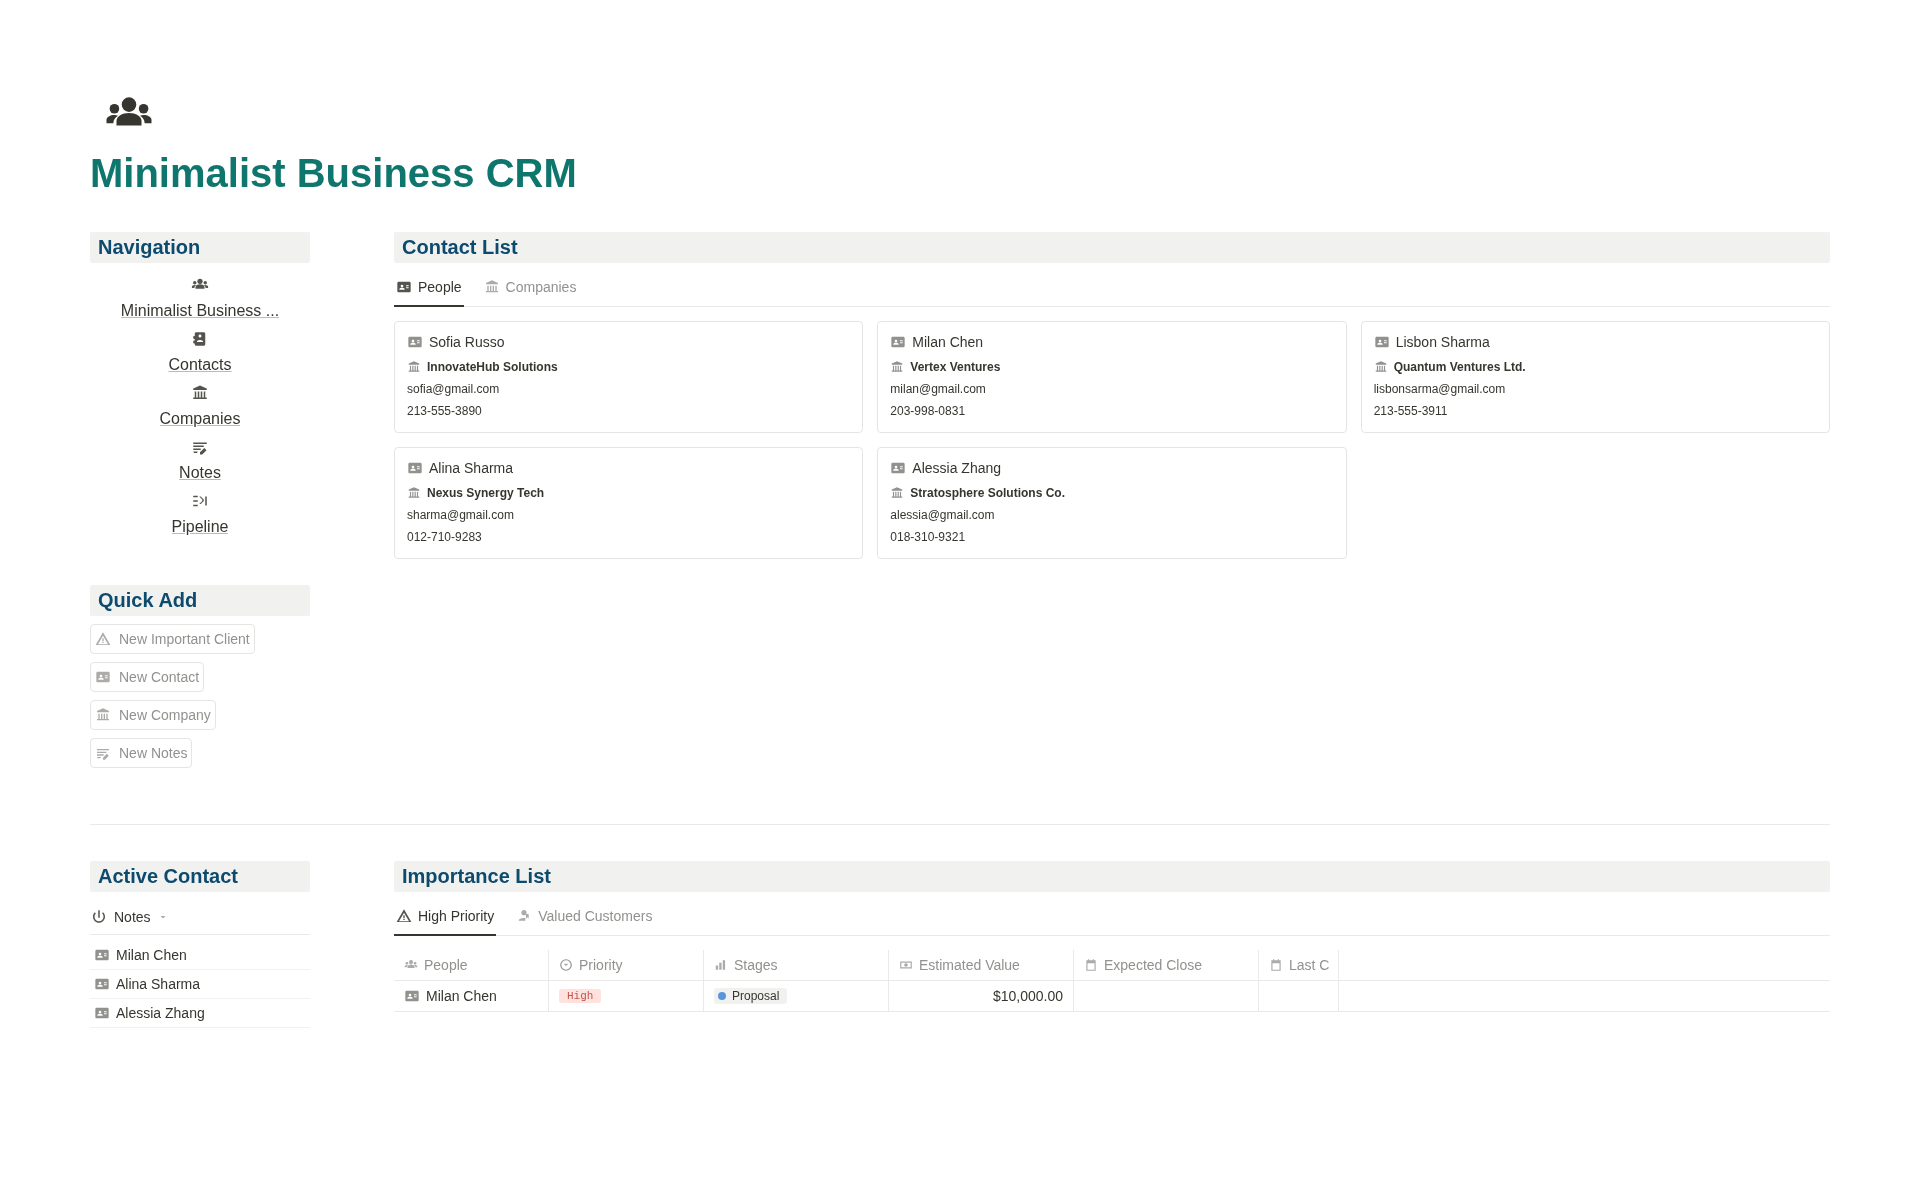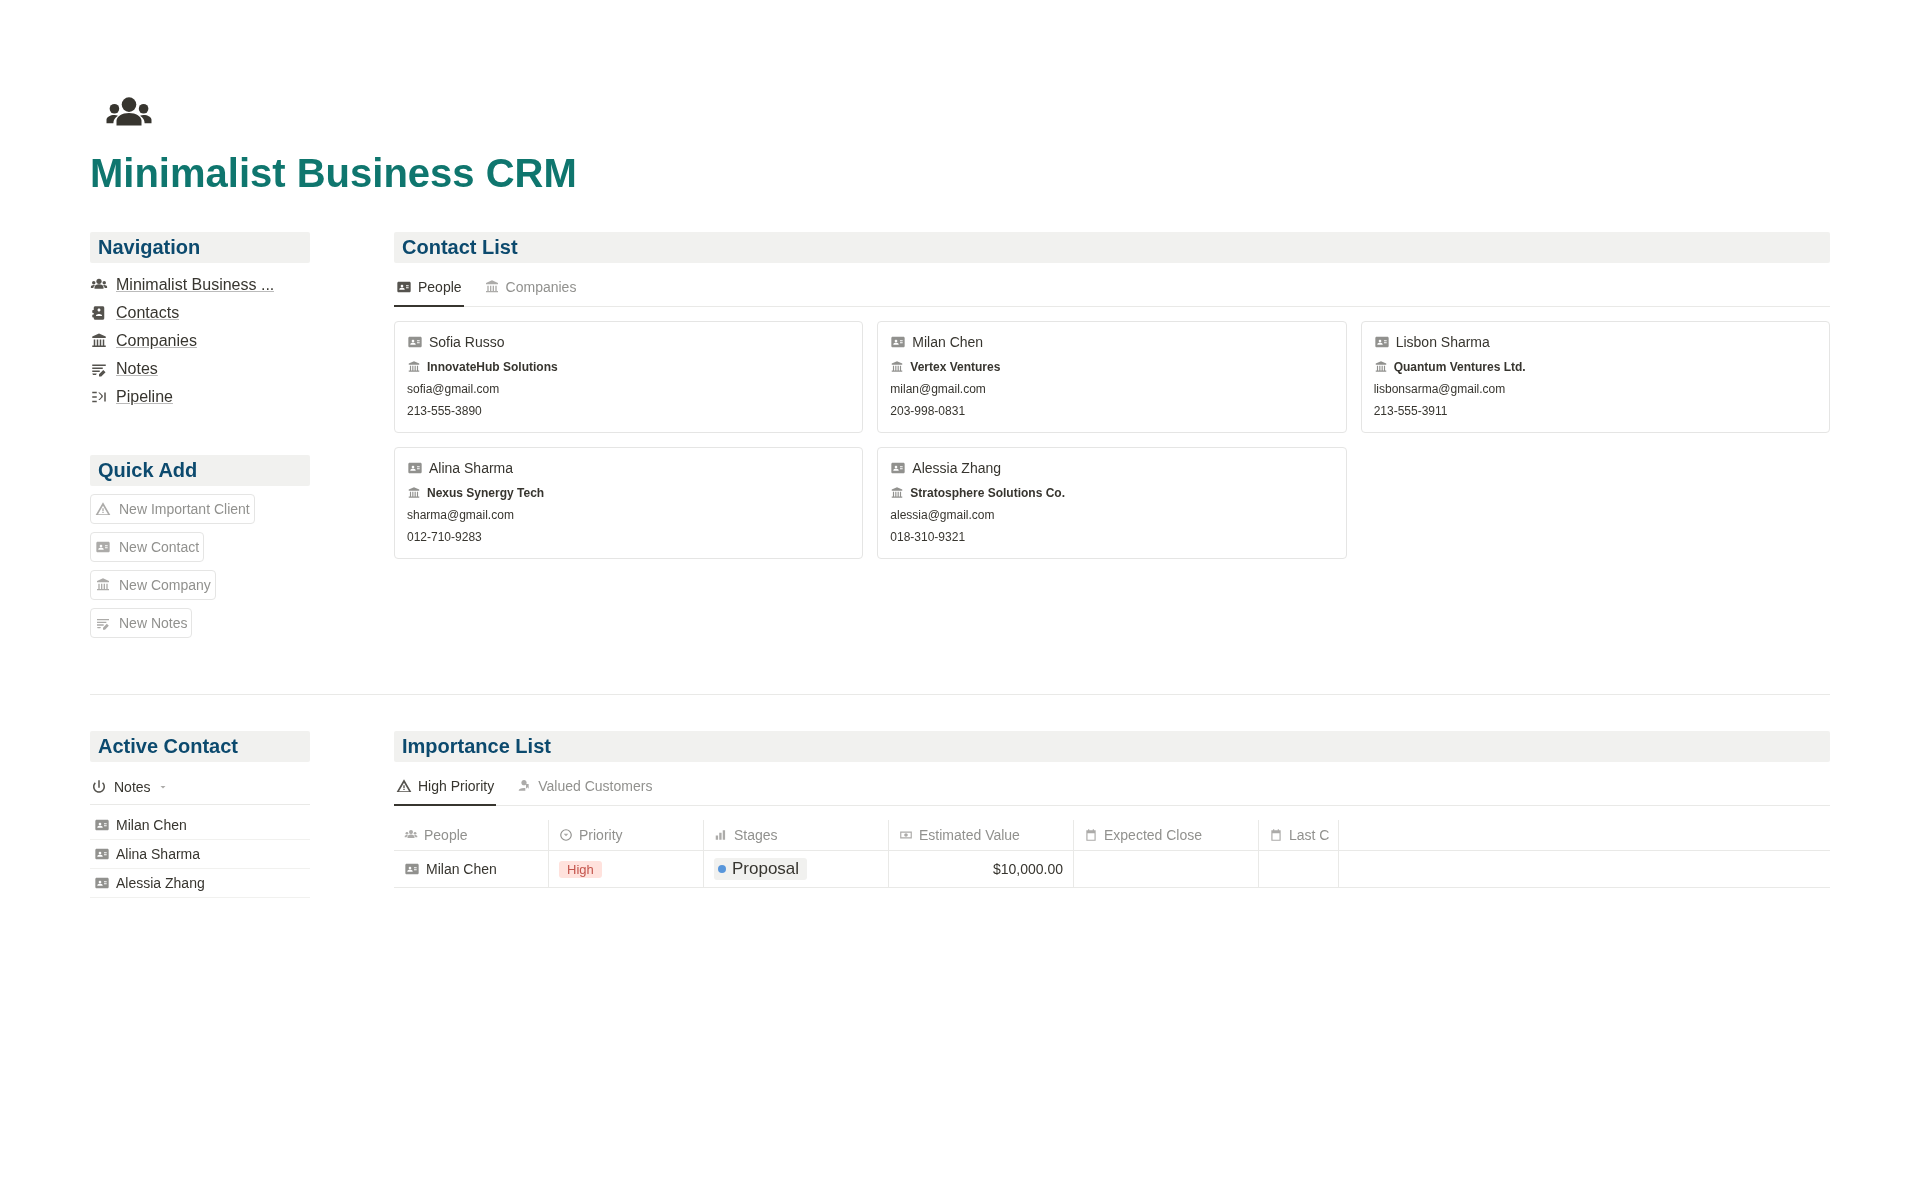--- a/index.html
+++ b/index.html
@@ -45,20 +45,21 @@
   border-radius: 2px;
   margin-bottom: 8px;
 }
 .nav-list { list-style: none; }
 .nav-item {
   display: flex;
   align-items: center;
   gap: 8px;
   padding: 5px 0;
   font-size: 16px;
+  flex-direction: column;
 }
 .nav-item .label { text-decoration: underline; text-decoration-color: #bbb; cursor: pointer; white-space: nowrap; overflow: hidden; text-overflow: ellipsis; }
 .icon-sm { width: 18px; height: 18px; flex-shrink: 0; fill: #55534e; }
 .quick-add { margin-top: 44px; }
 .quick-btn {
   display: inline-flex;
   align-items: center;
   gap: 8px;
   border: 1px solid #e5e5e4;
   background: #fff;
@@ -174,28 +175,29 @@
   overflow: hidden;
 }
 .th { color: #91918e; font-weight: 400; }
 .th .icon-sm { width: 14px; height: 14px; fill: #acaba9; }
 .td-right { justify-content: flex-end; }
 .pill-high {
   background: #ffe2dd;
   color: #c4554d;
   padding: 1px 8px;
   border-radius: 3px;
-  font-size: 13px;
+  font-size: 11px;
+  font-family: Liberation Mono, monospace;
 }
 .pill-stage {
   background: #f1f1ef;
   color: #37352f;
   padding: 1px 8px 1px 4px;
   border-radius: 3px;
-  font-size: 17px;
+  font-size: 12px;
   display: inline-flex;
   align-items: center;
   gap: 6px;
 }
 .dot { width: 8px; height: 8px; border-radius: 50%; background: #5896db; display: inline-block; }
 .chev { width: 12px; height: 12px; fill: #acaba9; }
 </style>
 </head>
 <body>
 

